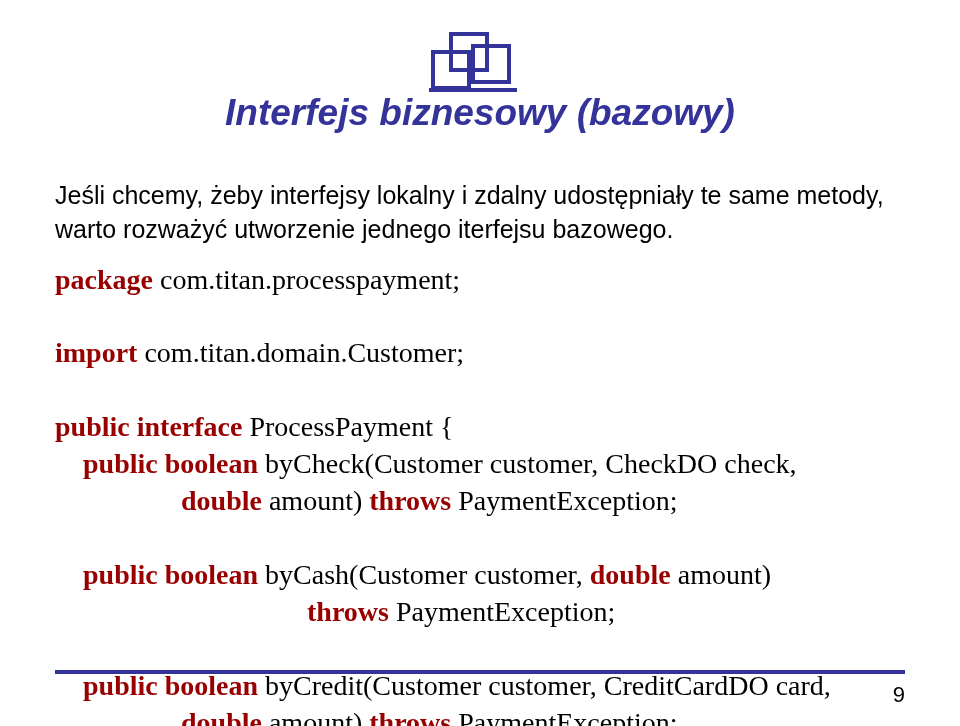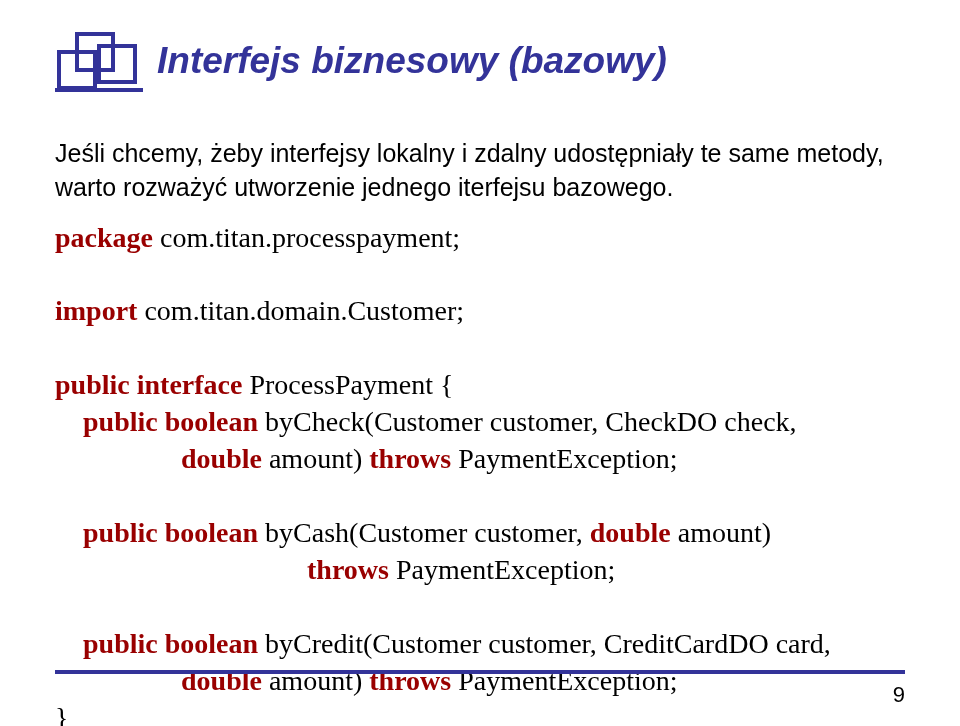--- a/index.html
+++ b/index.html
@@ -12,20 +12,21 @@
     height: 726px;
     background: #ffffff;
     font-family: Arial, Helvetica, sans-serif;
     position: relative;
     padding: 30px 55px 25px 55px;
   }
   .header {
     display: flex;
     align-items: center;
     margin-bottom: 45px;
+    flex-direction: column;
   }
   .logo {
     width: 88px;
     height: 62px;
     margin-right: 14px;
     flex-shrink: 0;
   }
   .title {
     color: #333399;
     font-size: 37px;

